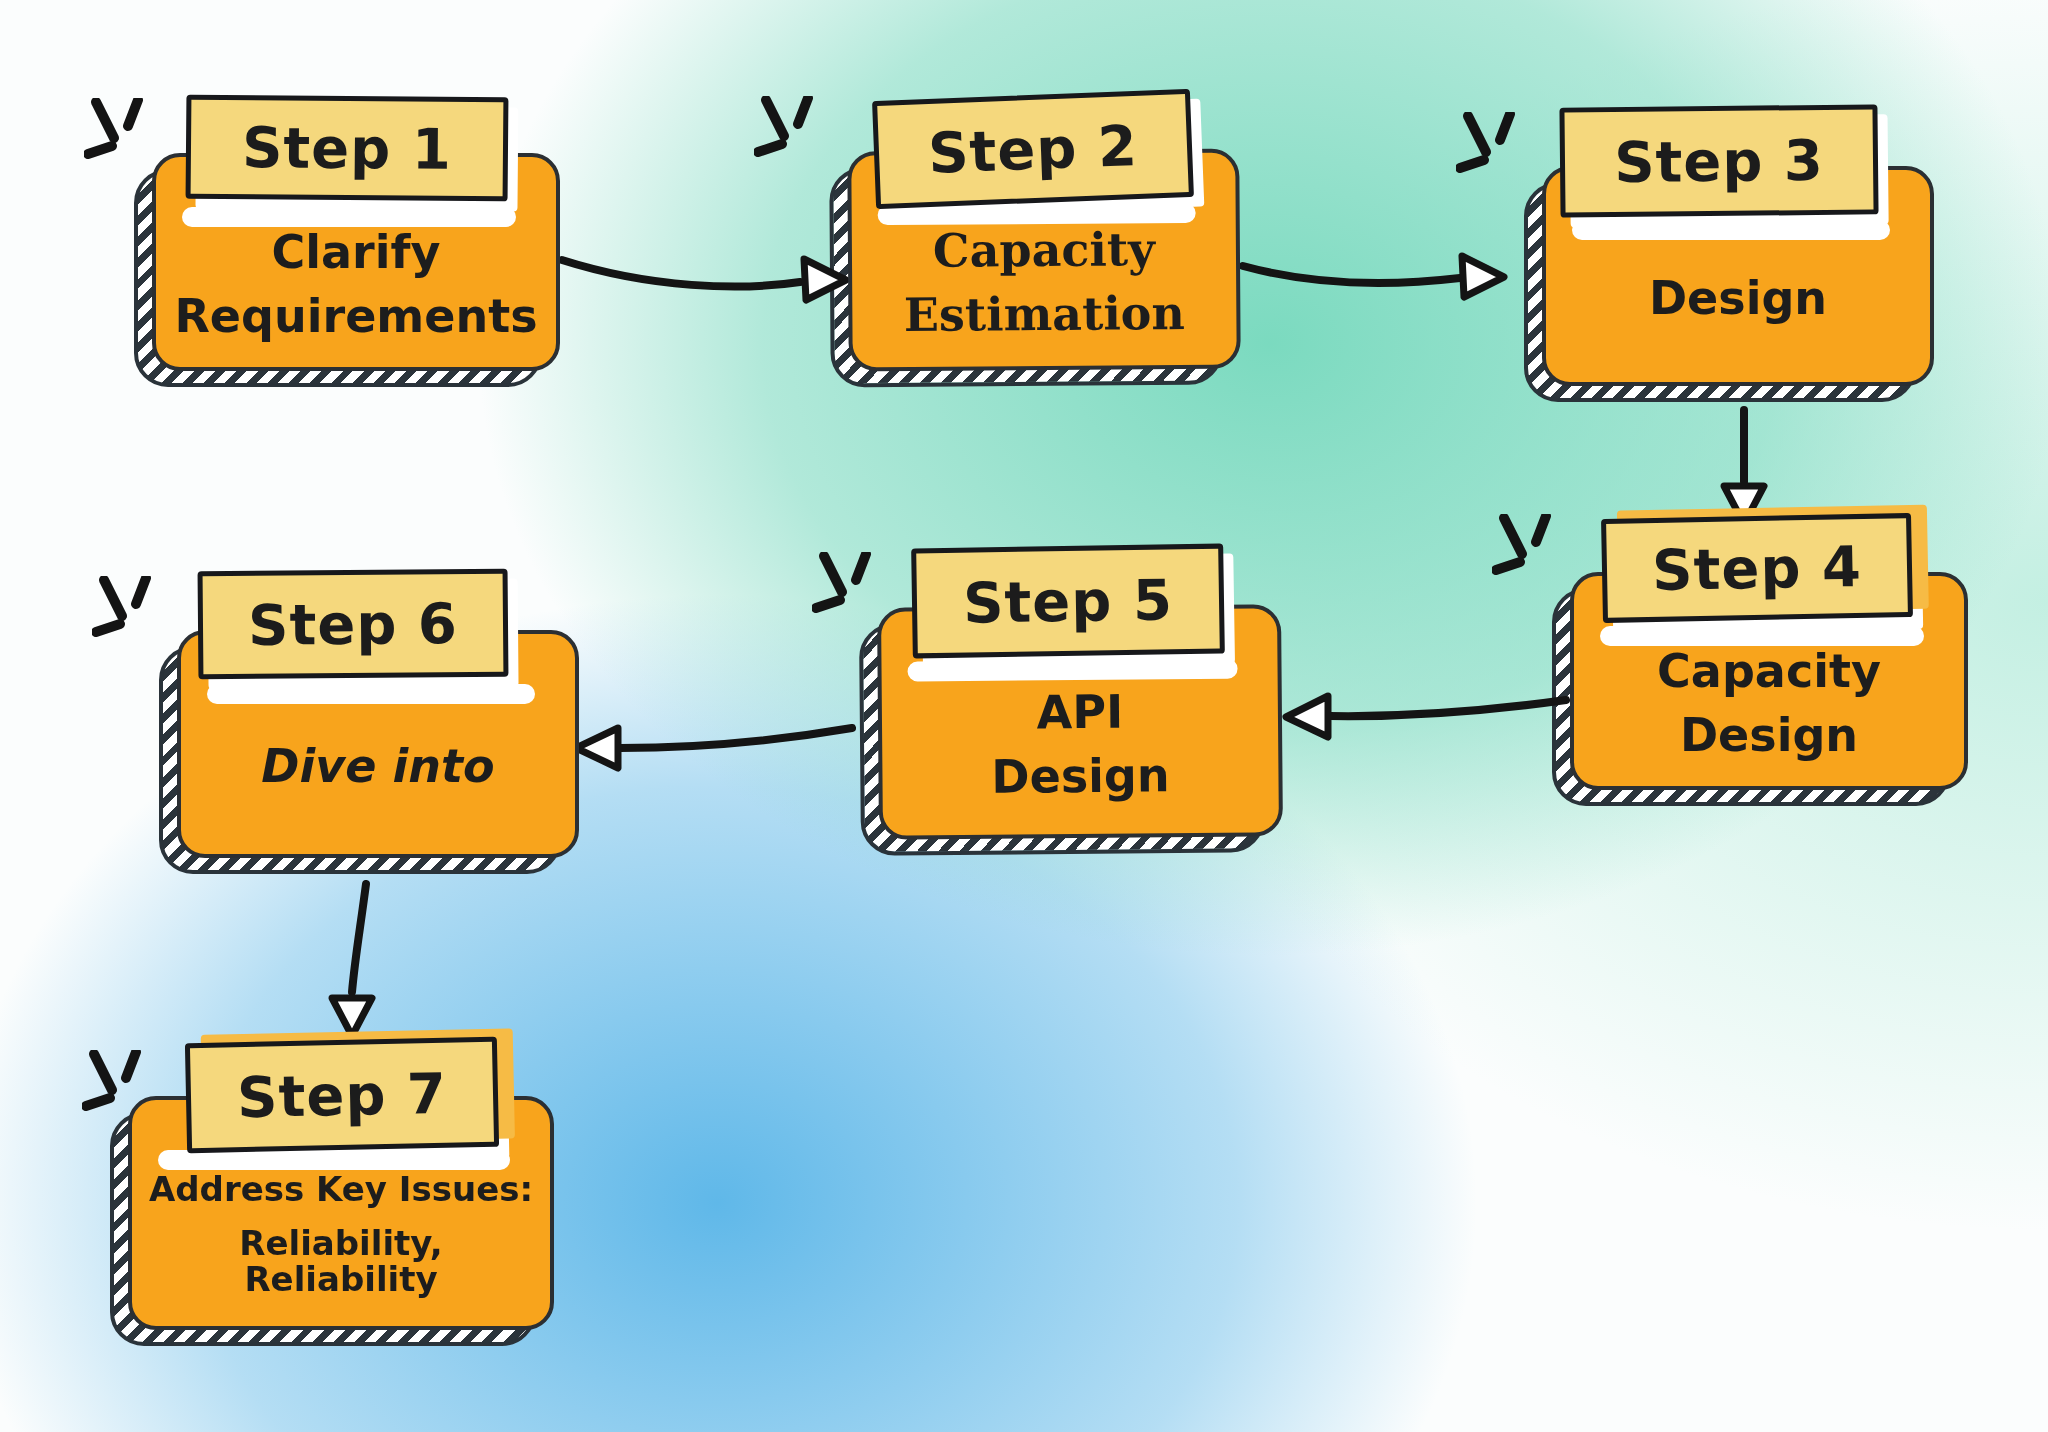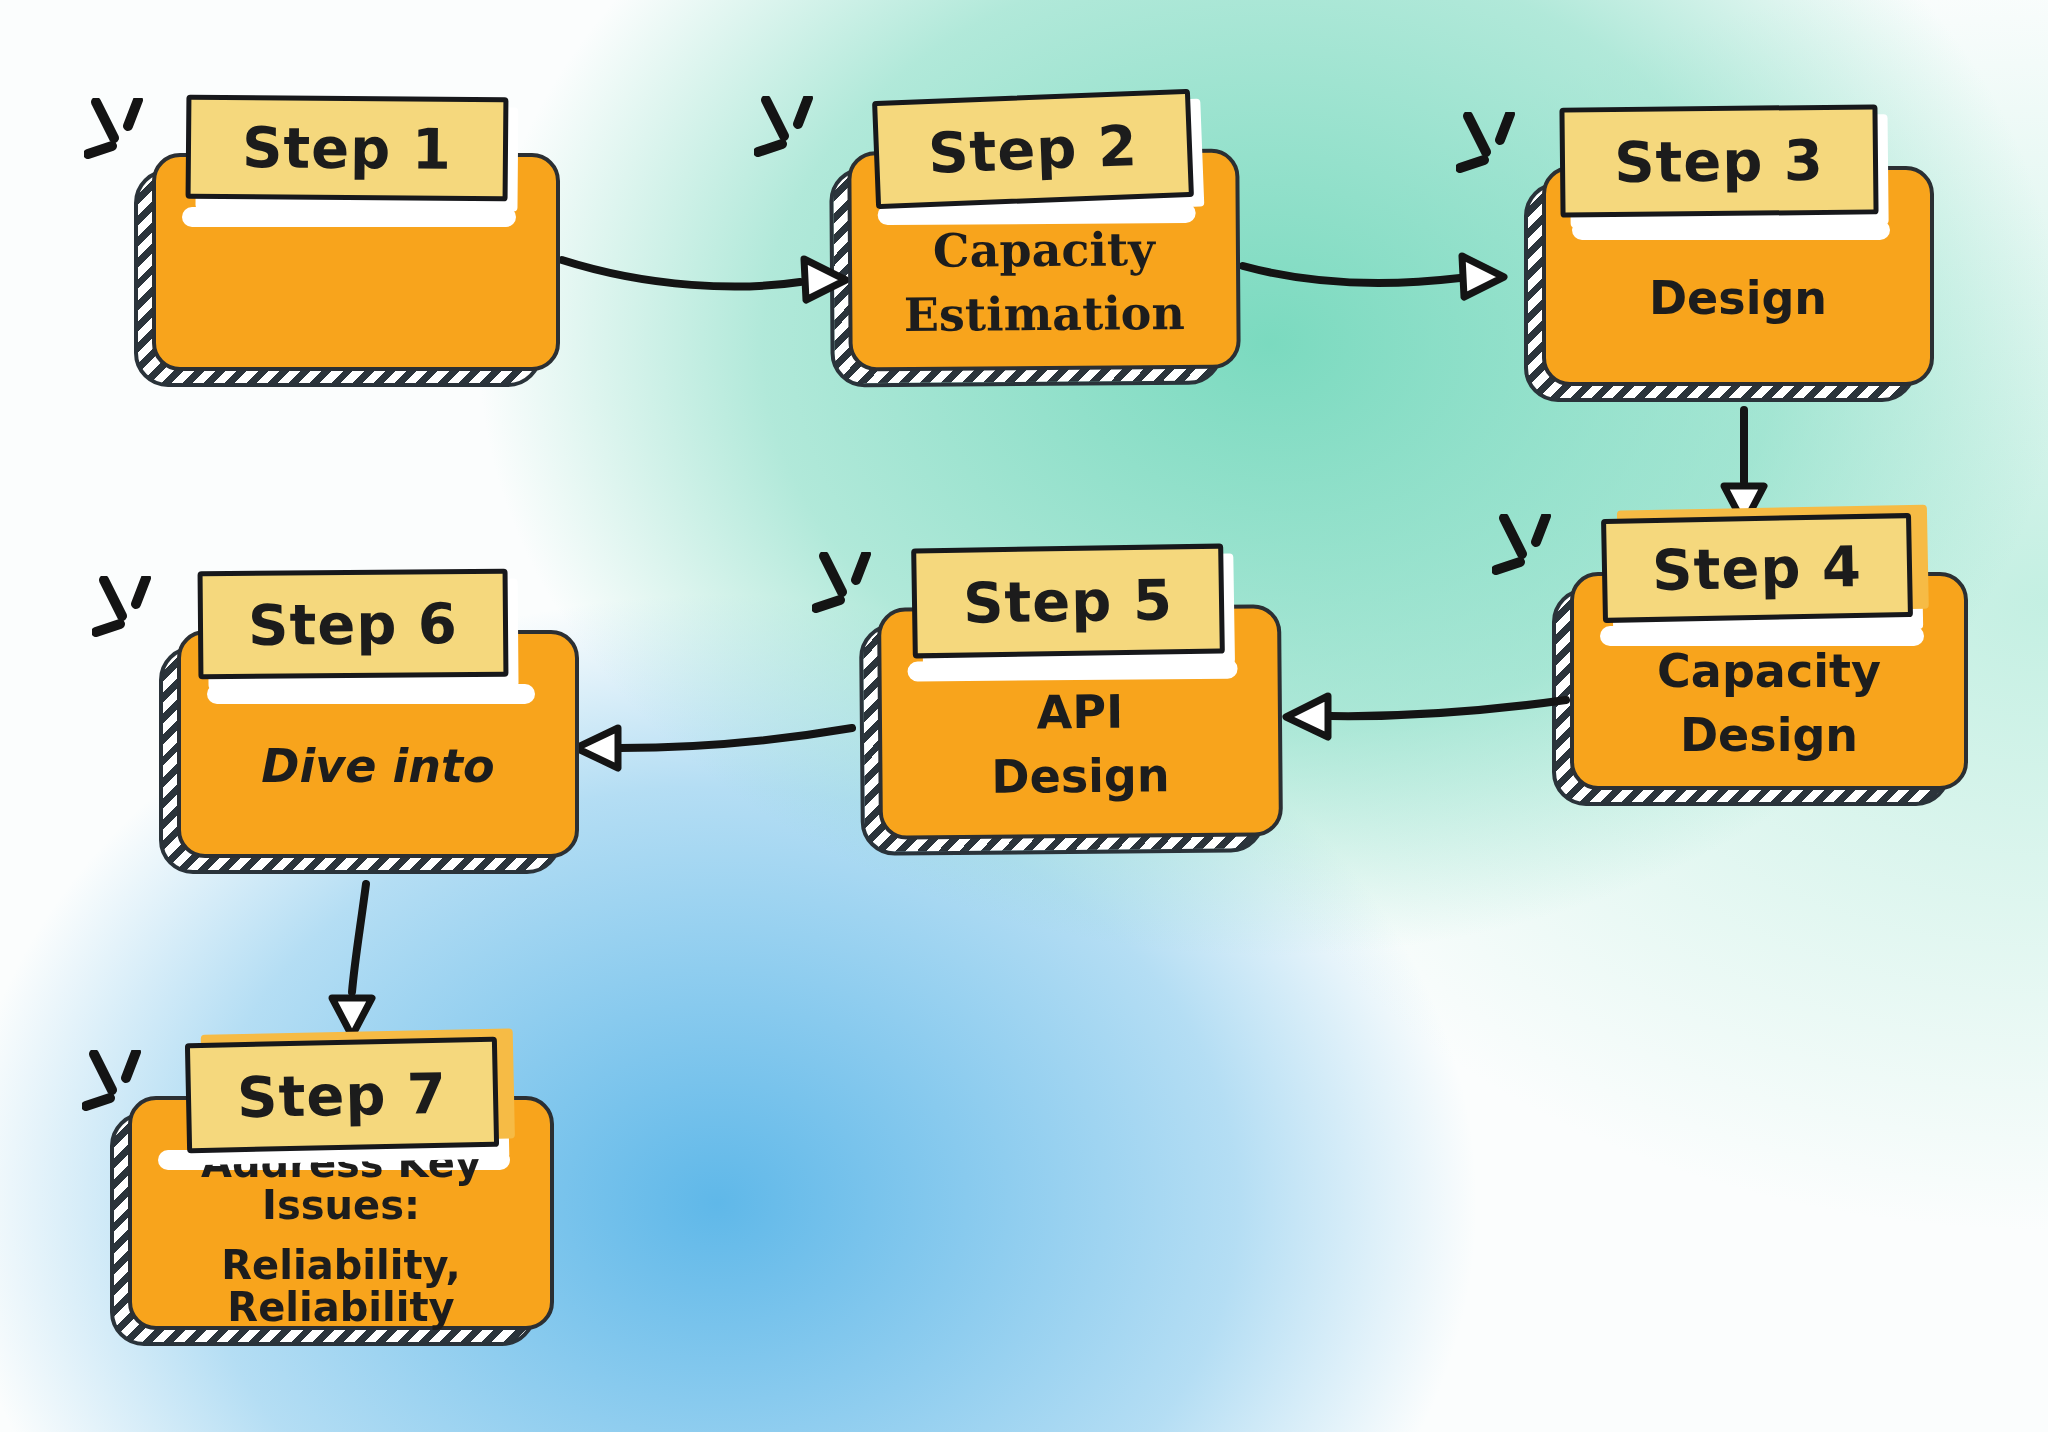--- a/index.html
+++ b/index.html
@@ -39,21 +39,21 @@
     background:#ffffff;border-radius:10px;
   }
   .cardtext{
     position:absolute;left:8px;right:8px;top:60px;bottom:16px;
     display:flex;flex-direction:column;justify-content:center;align-items:center;
     gap:16px;
     font-size:46px;font-weight:bold;color:#1d1d1d;
     text-align:center;line-height:1.05;
   }
   .serif .cardtext{font-family:"DejaVu Serif","Liberation Serif",serif;}
-  .small .cardtext{font-size:40px;gap:18px;}
+  .small .cardtext{font-size:34px;gap:18px;}
   .step-label{
     position:absolute;z-index:4;
     background:#F5D87D;
     border:5px solid #17181b;
     border-radius:4px;
     box-sizing:border-box;
     display:flex;align-items:center;justify-content:center;
     font-size:56px;font-weight:bold;color:#1c1c1c;letter-spacing:1px;
     box-shadow:10px 10px 0 #ffffff;
   }
@@ -111,20 +111,24 @@
     </g>
     <g>
       <path d="M 366 884 C 360 930, 355 958, 352 992"></path>
       <polygon points="332,998 352,1036 372,998"></polygon>
     </g>
   </svg>
 
   <div class="card-shadow c1"></div>
   <div class="step-card c1">
     <div class="whitebar"></div>
+    <div class="cardtext">
+      <div>Clarify</div>
+      <div>Requirements</div>
+    </div>
   </div>
   <div class="step-label l1">Step 1</div>
   <svg class="sparkle sp1" viewBox="0 0 70 80">
     <line x1="12" y1="4" x2="30" y2="40"></line>
       <line x1="54" y1="2" x2="44" y2="28"></line>
       <line x1="4" y1="56" x2="28" y2="48"></line>
   </svg>
 
   <div class="card-shadow c2"></div>
   <div class="step-card serif c2">

